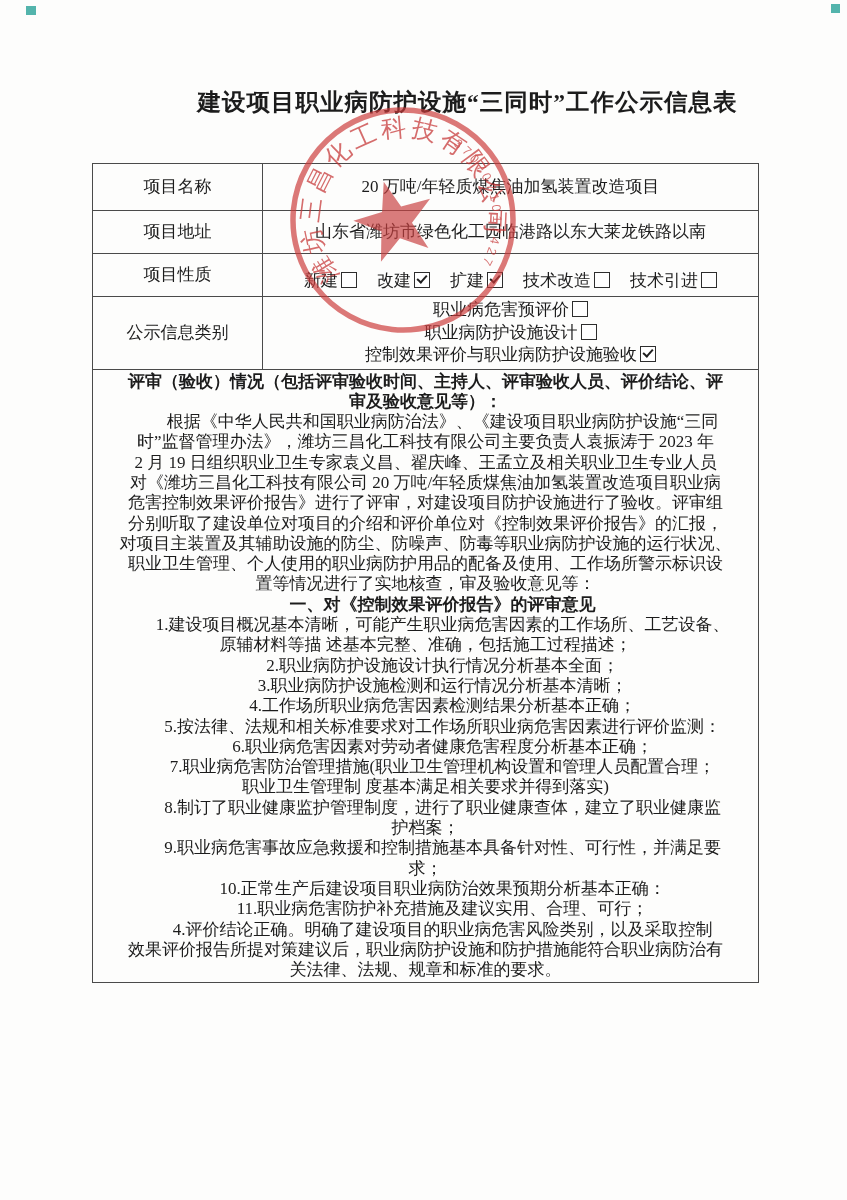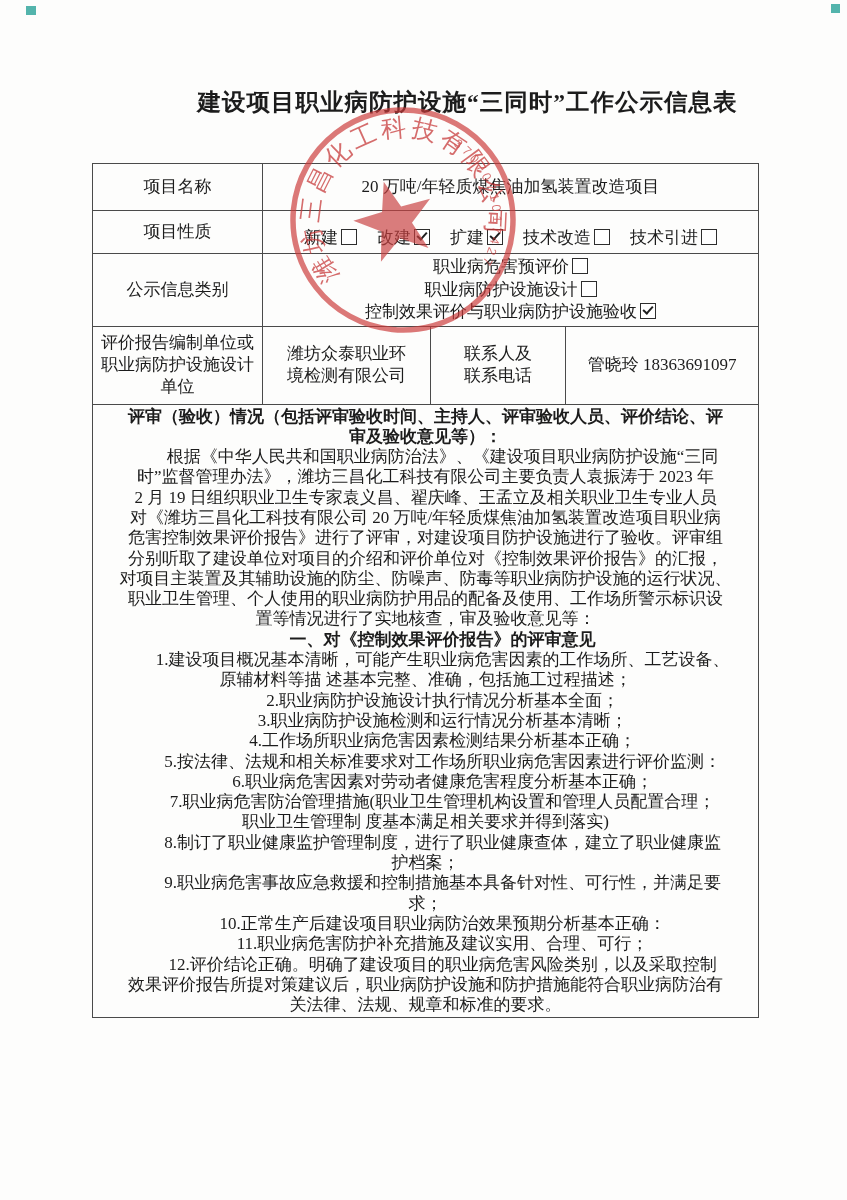--- a/index.html
+++ b/index.html
@@ -81,20 +81,24 @@
         <col style="width:168px">
         <col style="width:135px">
         <col style="width:193px">
     </colgroup>
     <tbody>
         <tr style="height:47px">
       <td class="lbl">项目名称</td>
       <td colspan="3">20 万吨/年轻质煤焦油加氢装置改造项目</td>
     </tr>
     <tr style="height:43px">
+      <td class="lbl">项目地址</td>
+      <td colspan="3">山东省潍坊市绿色化工园临港路以东大莱龙铁路以南</td>
+    </tr>
+    <tr style="height:43px">
       <td class="lbl">项目性质</td>
       <td colspan="3">
         <div class="nature-opts">
 
             <span class="opt"><span>新建</span><span class="cb"></span></span>
 
             <span class="opt"><span>改建</span><span class="cb checked"></span></span>
 
             <span class="opt"><span>扩建</span><span class="cb checked"></span></span>
 
@@ -110,26 +114,20 @@
         <div>
 
             <div class="pub-line"><span>职业病危害预评价</span><span class="cb"></span></div>
 
             <div class="pub-line"><span>职业病防护设施设计</span><span class="cb"></span></div>
 
             <div class="pub-line"><span>控制效果评价与职业病防护设施验收</span><span class="cb checked"></span></div>
           </div>
       </td>
     </tr>
-    <tr style="height:78px">
-      <td class="lbl"><span class="force-w w-unit">评价报告编制单位或职业病防护设施设计单位</span></td>
-      <td><span class="force-w w-org">潍坊众泰职业环境检测有限公司</span></td>
-      <td><span class="force-w w-contact">联系人及联系电话</span></td>
-      <td>管晓玲 18363691097</td>
-    </tr>
     <tr style="height:612px">
       <td colspan="4" class="review-cell">
         <div>
 
             <div class="review-line bold-line">评审（验收）情况（包括评审验收时间、主持人、评审验收人员、评价结论、评</div>
 
             <div class="review-line bold-line">审及验收意见等）：</div>
 
             <div class="review-line">　　根据《中华人民共和国职业病防治法》、《建设项目职业病防护设施“三同</div>
 
@@ -174,21 +172,21 @@
             <div class="review-line">护档案；</div>
 
             <div class="review-line">　　9.职业病危害事故应急救援和控制措施基本具备针对性、可行性，并满足要</div>
 
             <div class="review-line">求；</div>
 
             <div class="review-line">　　10.正常生产后建设项目职业病防治效果预期分析基本正确：</div>
 
             <div class="review-line">　　11.职业病危害防护补充措施及建议实用、合理、可行；</div>
 
-            <div class="review-line">　　12.评价结论正确。明确了建设项目的职业病危害风险类别，以及采取控制</div>
+            <div class="review-line">　　4.评价结论正确。明确了建设项目的职业病危害风险类别，以及采取控制</div>
 
             <div class="review-line">效果评价报告所提对策建议后，职业病防护设施和防护措施能符合职业病防治有</div>
 
             <div class="review-line">关法律、法规、规章和标准的要求。</div>
           </div>
       </td>
     </tr>
   </tbody>
     </table>
 

